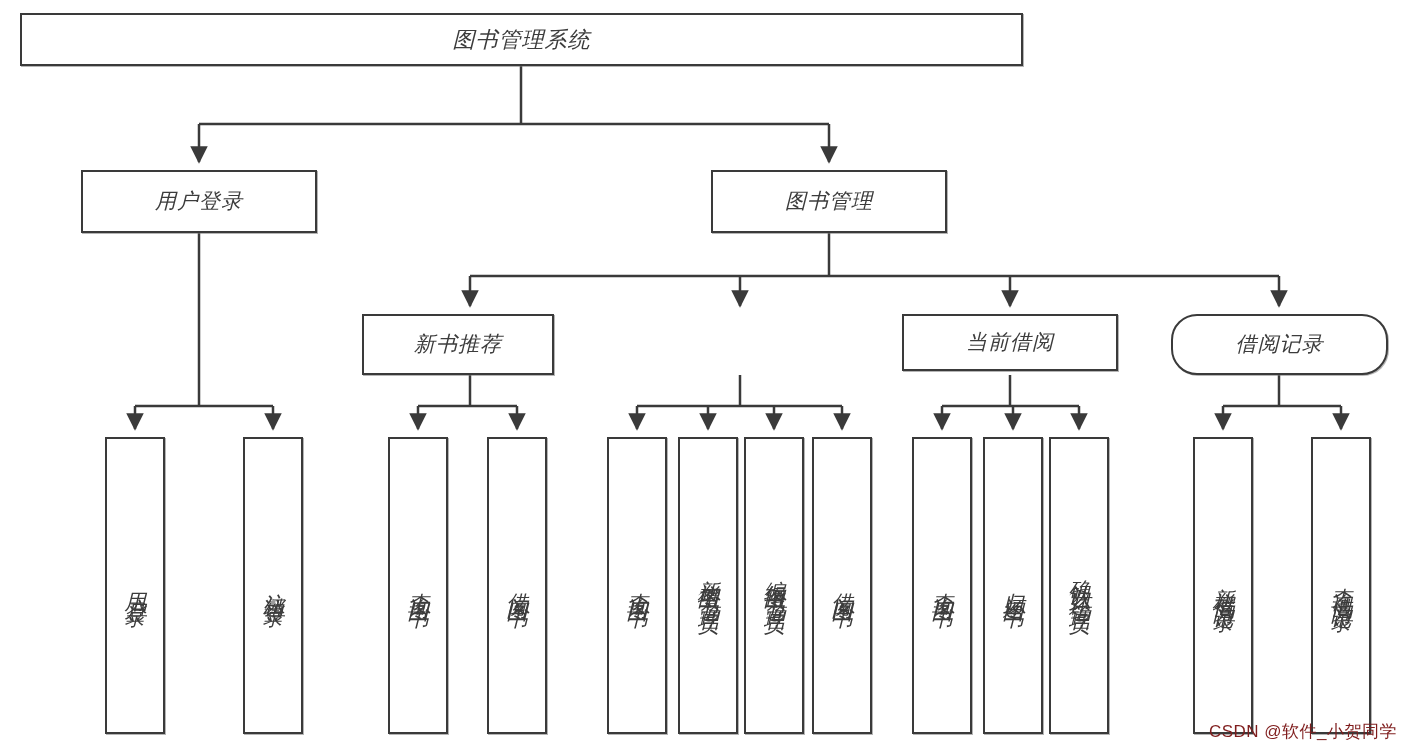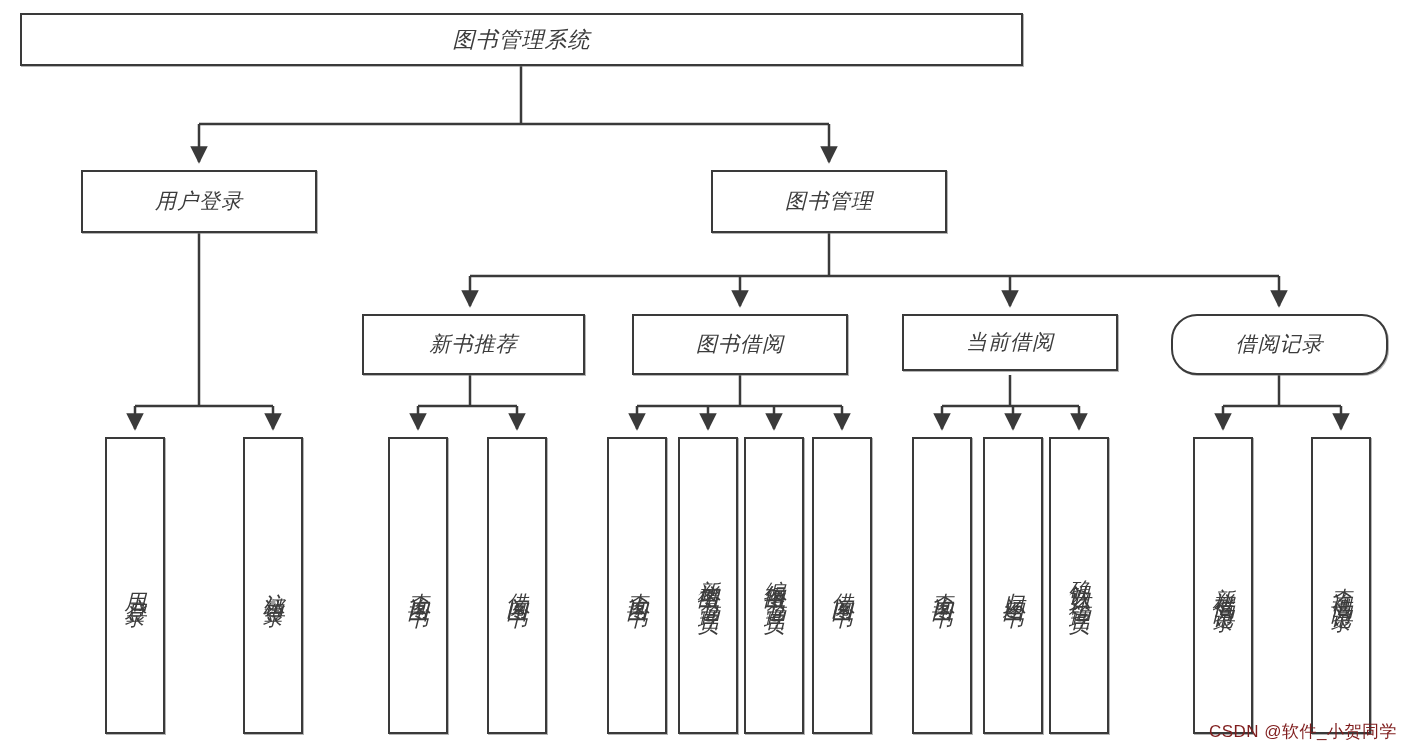--- a/index.html
+++ b/index.html
@@ -108,25 +108,22 @@
     <span class="lbl">图书管理系统</span>
   </div>
 
   <div class="node" style="left:81px;top:170px;width:236px;height:63px;">
     <span class="lbl">用户登录</span>
   </div>
   <div class="node" style="left:711px;top:170px;width:236px;height:63px;">
     <span class="lbl">图书管理</span>
   </div>
 
-  <div class="node" style="left:362px;top:314px;width:223px;height:61px;">
+  <div class="node" style="left:362px;top:314px;width:192px;height:61px;">
     <span class="lbl">新书推荐</span>
-  </div>
-  <div class="node" style="left:632px;top:314px;width:216px;height:61px;">
-    <span class="lbl">图书借阅</span>
   </div>
   <div class="node" style="left:902px;top:314px;width:216px;height:57px;">
     <span class="lbl">当前借阅</span>
   </div>
   <div class="node" style="left:1171px;top:314px;width:217px;height:61px;border-radius:26px;">
     <span class="lbl">借阅记录</span>
   </div>
 
   <div class="node vert" style="left:105px;top:437px;width:60px;height:297px;">
     <span class="lbl">用户登录</span>

